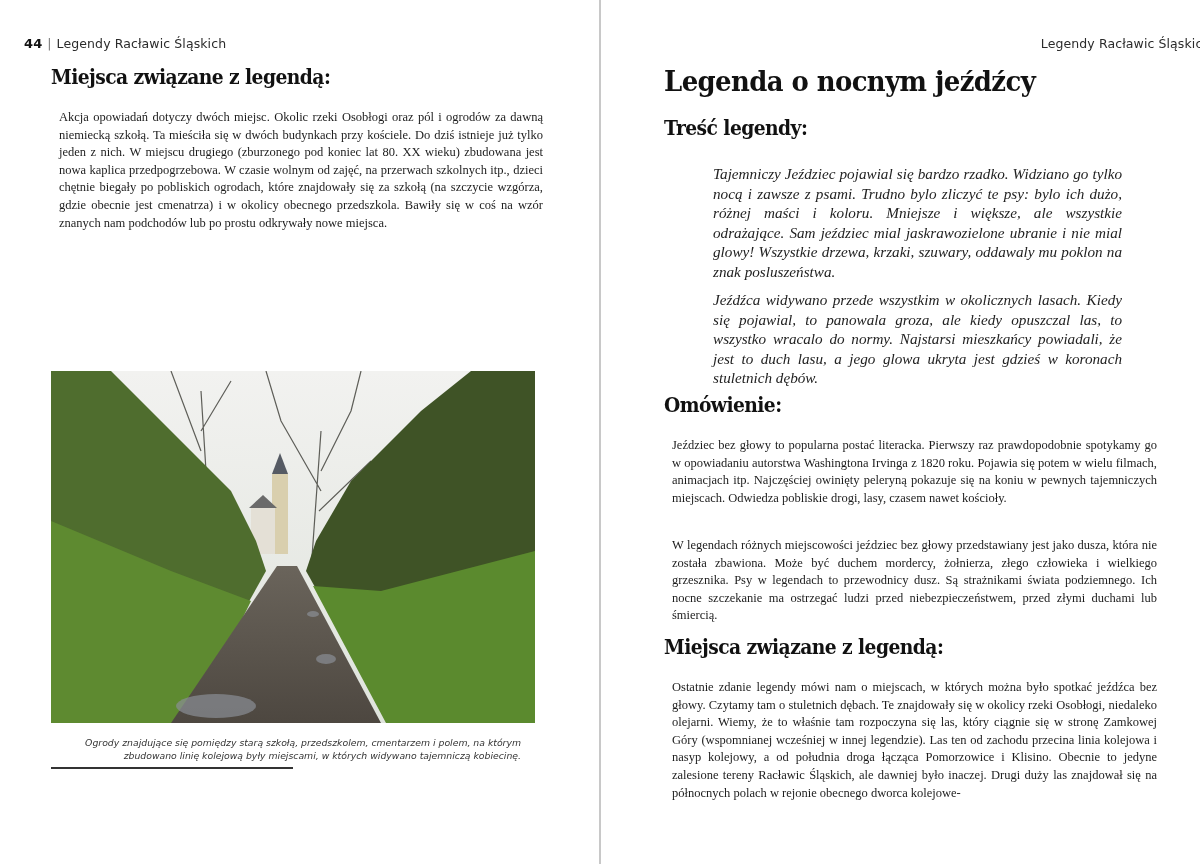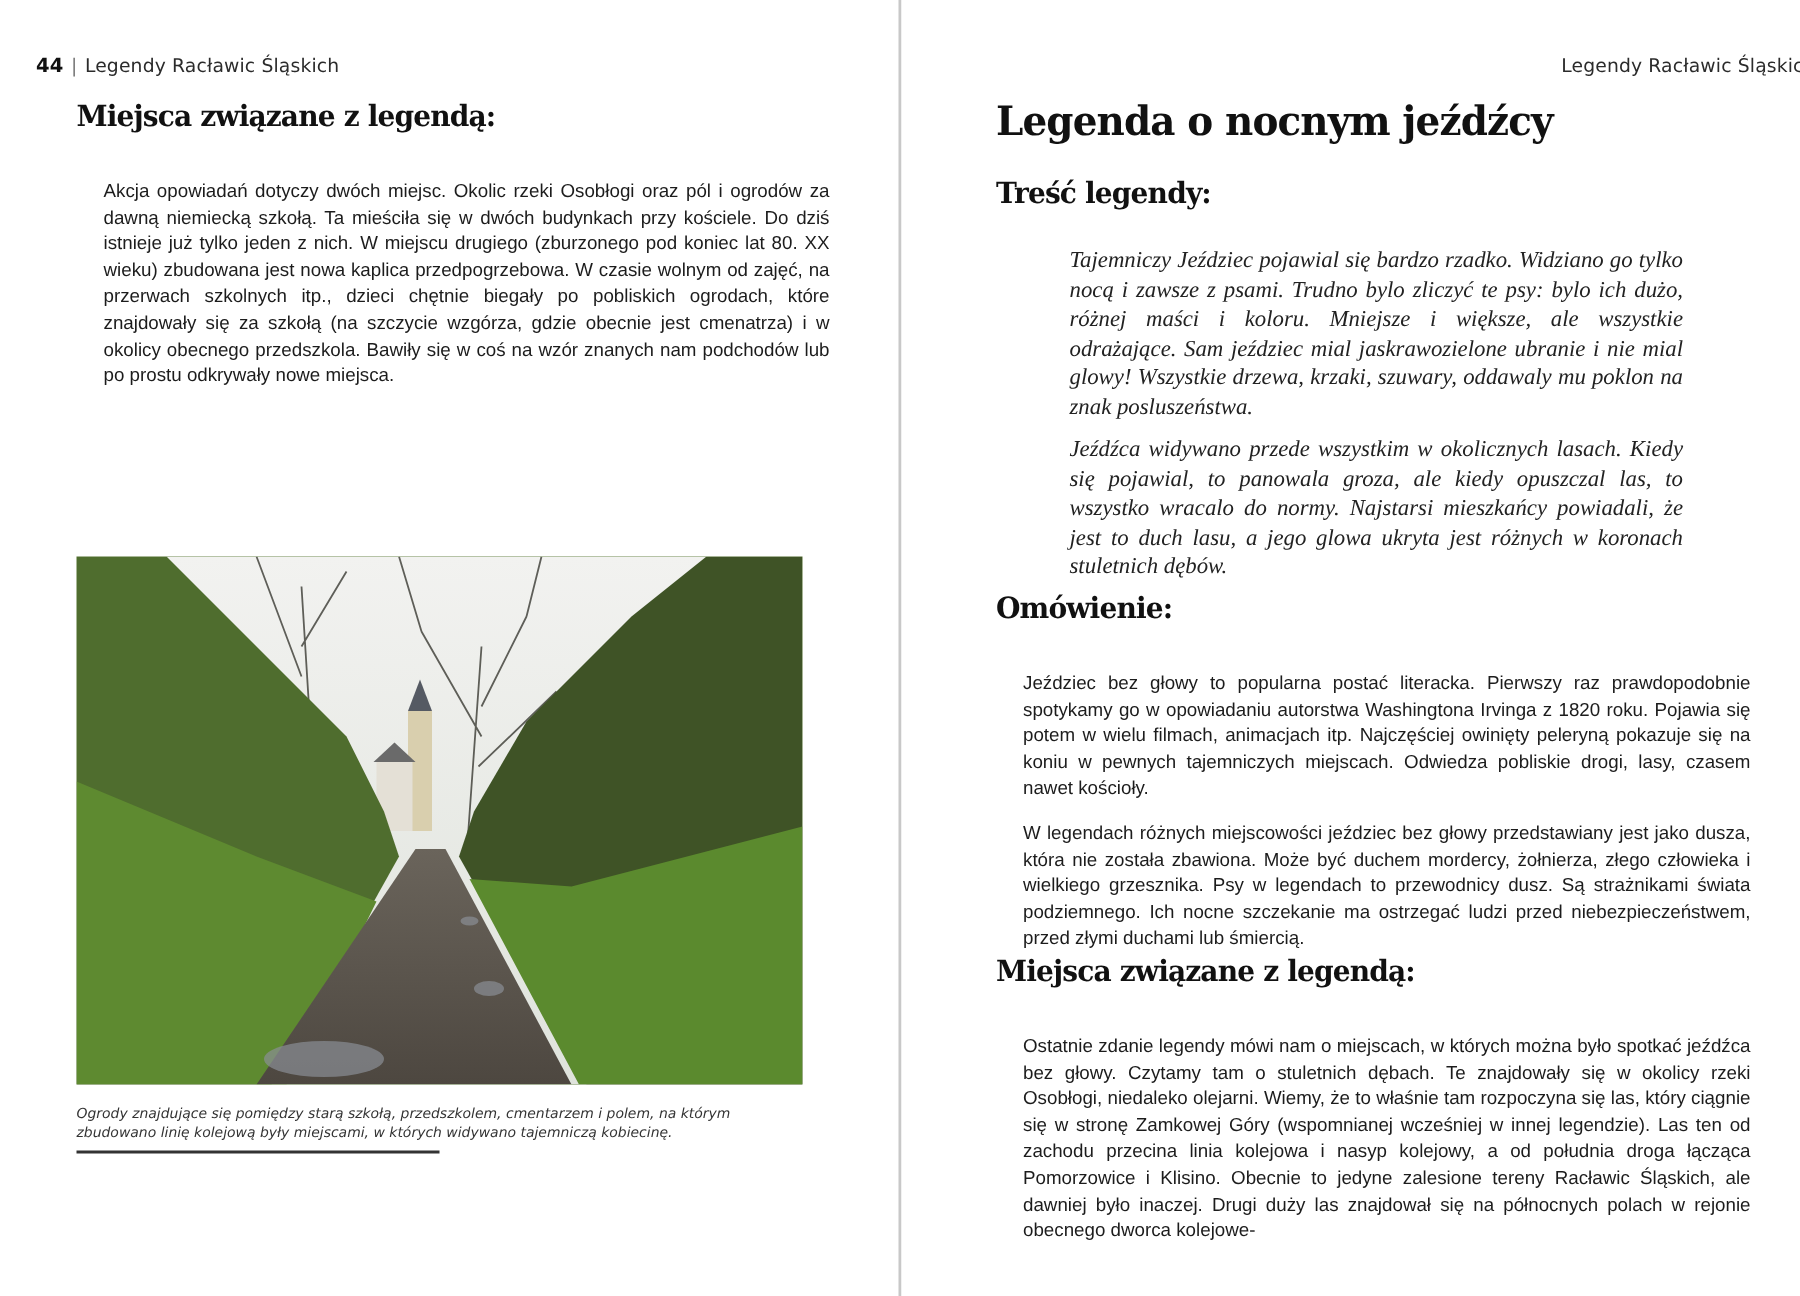--- a/index.html
+++ b/index.html
@@ -22,36 +22,36 @@
   .right .running-head { right: 30px; }
   .pagenum { font-weight: bold; font-size: 13px; color: #111; }
   .sep { color: #777; margin: 0 5px; }
   h1, h2 {
     font-family: "DejaVu Serif", serif; font-weight: 900; color: #111; margin: 0;
     letter-spacing: -0.6px; position: absolute; white-space: nowrap;
   }
   h1 { font-size: 27px; transform: scaleX(0.96); transform-origin: left; }
   h2 { font-size: 19.5px; transform: scaleX(0.96); transform-origin: left; }
   p.body {
-    font-family: Liberation Sans, sans-serif; font-size: 12.5px; line-height: 17.6px;
-    text-align: justify; margin: 18px; position: absolute; color: #1c1c1c;
+    font-family: Liberation Serif, serif; font-size: 12.5px; line-height: 17.6px;
+    text-align: justify; margin: 8px; position: absolute; color: #1c1c1c;
     hyphens: manual;
   }
   p.quote {
     font-family: "Liberation Serif", serif; font-style: italic; font-size: 15.2px;
     line-height: 19.5px; text-align: justify; margin: 12px; position: absolute; color: #222;
   }
   .photo {
     position: absolute; left: 51px; top: 371px; width: 484px; height: 352px;
     overflow: hidden; background: #5d7a3a;
   }
   .caption {
     position: absolute; left: 51px; top: 736px; width: 470px;
     font-family: "DejaVu Sans", sans-serif; font-style: italic; font-size: 9.3px;
-    line-height: 13px; color: #333;
+    line-height: 13px; color: #333; text-align: right;
   }
   .caption-rule {
     position: absolute; left: 51px; top: 767px; width: 242px; height: 2px; background: #333;
   }
 </style>
 </head>
 <body>
 
 <div class="page left">
   <div class="running-head">
@@ -104,21 +104,21 @@
 
 <div class="page right">
   <div class="running-head">
     <span>Legendy Racławic Śląskich</span><span class="sep">|</span><span class="pagenum">45</span>
   </div>
 
   <h1 style="left:63px; top:66px;">Legenda o nocnym jeźdźcy</h1>
 
   <h2 style="left:63px; top:117px;">Treść legendy:</h2>
   <p class="quote" style="left:100px; top:152px; width:409px;">Tajemniczy Jeździec pojawial się bardzo rzadko. Widziano go tylko nocą i zawsze z psami. Trudno bylo zliczyć te psy: bylo ich dużo, różnej maści i koloru. Mniejsze i większe, ale wszystkie odrażające. Sam jeździec mial jaskrawozielone ubranie i nie mial glowy! Wszystkie drzewa, krzaki, szuwary, oddawaly mu poklon na znak posluszeństwa.</p>
-  <p class="quote" style="left:100px; top:278px; width:409px;">Jeźdźca widywano przede wszystkim w okolicznych lasach. Kiedy się pojawial, to panowala groza, ale kiedy opuszczal las, to wszystko wracalo do normy. Najstarsi mieszkańcy powiadali, że jest to duch lasu, a jego glowa ukryta jest różnych w koronach stuletnich dębów.</p>
+  <p class="quote" style="left:100px; top:278px; width:409px;">Jeźdźca widywano przede wszystkim w okolicznych lasach. Kiedy się pojawial, to panowala groza, ale kiedy opuszczal las, to wszystko wracalo do normy. Najstarsi mieszkańcy powiadali, że jest to duch lasu, a jego glowa ukryta jest gdzieś w koronach stuletnich dębów.</p>
 
   <h2 style="left:63px; top:394px;">Omówienie:</h2>
   <p class="body" style="left:63px; top:429px; width:485px;">Jeździec bez głowy to popularna postać literacka. Pierwszy raz prawdopodobnie spotykamy go w opowiadaniu autorstwa Washingtona Irvinga z 1820 roku. Pojawia się potem w wielu filmach, animacjach itp. Najczęściej owinięty peleryną pokazuje się na koniu w pewnych tajemniczych miejscach. Odwiedza pobliskie drogi, lasy, czasem nawet kościoły.</p>
   <p class="body" style="left:63px; top:529px; width:485px;">W legendach różnych miejscowości jeździec bez głowy przedstawiany jest jako dusza, która nie została zbawiona. Może być duchem mordercy, żołnierza, złego człowieka i wielkiego grzesznika. Psy w legendach to przewodnicy dusz. Są strażnikami świata podziemnego. Ich nocne szczekanie ma ostrzegać ludzi przed niebezpieczeństwem, przed złymi duchami lub śmiercią.</p>
 
   <h2 style="left:63px; top:636px;">Miejsca związane z legendą:</h2>
   <p class="body" style="left:63px; top:671px; width:485px;">Ostatnie zdanie legendy mówi nam o miejscach, w których można było spotkać jeźdźca bez głowy. Czytamy tam o stuletnich dębach. Te znajdowały się w okolicy rzeki Osobłogi, niedaleko olejarni. Wiemy, że to właśnie tam rozpoczyna się las, który ciągnie się w stronę Zamkowej Góry (wspomnianej wcześniej w innej legendzie). Las ten od zachodu przecina linia kolejowa i nasyp kolejowy, a od południa droga łącząca Pomorzowice i Klisino. Obecnie to jedyne zalesione tereny Racławic Śląskich, ale dawniej było inaczej. Drugi duży las znajdował się na północnych polach w rejonie obecnego dworca kolejowe-</p>
 </div>
 
 </body></html>

